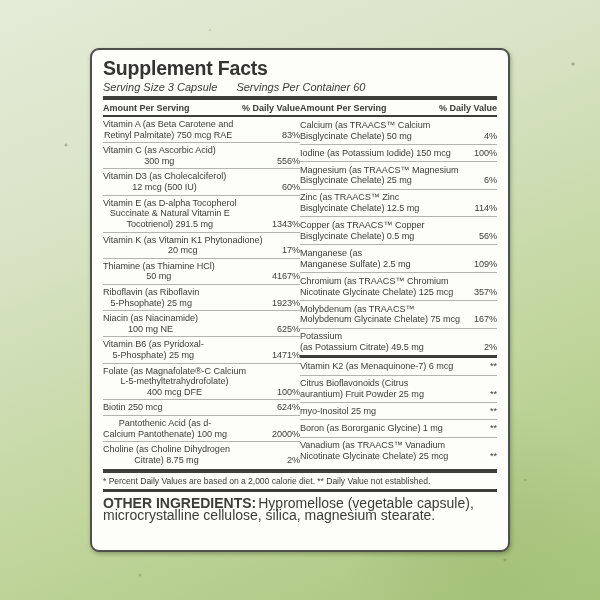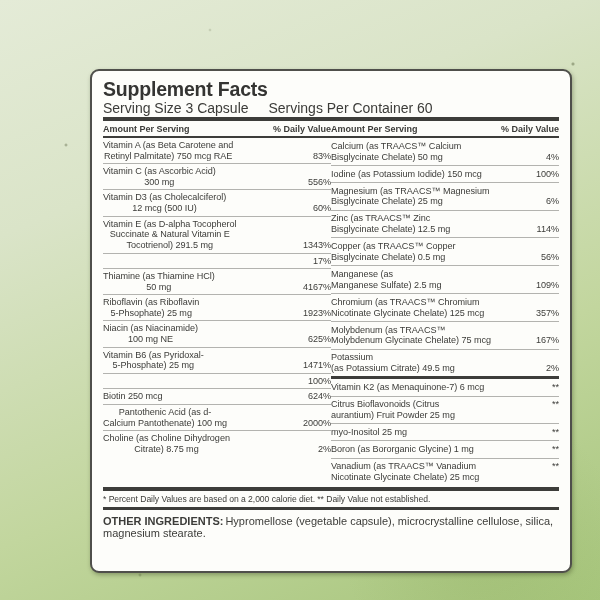--- a/index.html
+++ b/index.html
@@ -16,46 +16,45 @@
       radial-gradient(circle 1.2px at 66px 145px,  rgba(60,70,35,.5),  transparent 2px),
       radial-gradient(circle 1.3px at 424px 257px, rgba(60,70,35,.45), transparent 2.2px),
       radial-gradient(circle 1.5px at 345px 531px, rgba(60,70,35,.5),  transparent 2.4px),
       radial-gradient(circle 1.2px at 525px 480px, rgba(60,70,35,.35), transparent 2px),
       radial-gradient(circle 1.1px at 140px 575px, rgba(60,70,35,.35), transparent 2px),
       radial-gradient(circle 1.2px at 505px 560px, rgba(60,70,35,.4),  transparent 2px),
       radial-gradient(circle 1px   at 210px 30px,  rgba(60,70,35,.25), transparent 1.8px),
       radial-gradient(circle 140px at 480px 540px, rgba(120,150,70,.18), transparent 140px);
   }
   .label{
-    position:absolute;left:90px;top:48px;width:482px;height:504px;box-sizing:border-box;
+    position:absolute;left:90px;top:48px;width:420px;height:504px;box-sizing:border-box;
     background:#fdfdfa;border:2px solid #4f4f4b;border-radius:9px;
     padding:6px 11px 0;color:#3c3c39;
     box-shadow:1px 2px 4px rgba(40,50,20,.35);
-    margin-top:21px;
   }
   .title{font-size:19.5px;font-weight:bold;line-height:20px;margin:2px 0 0;letter-spacing:-0.2px;color:#343432;}
-  .serving-row{font-size:14px;line-height:10px;margin-top:4px;}
+  .serving-row{font-size:11px;line-height:10px;margin-top:4px;font-style:italic;}
   .serving-row .s2{margin-left:16px;}
   .columns{display:flex;margin-top:4px;}
   .col{flex:1;min-width:0;}
   .bar-thick{height:4px;background:#3d3d3a;}
   .bar-med{height:2.5px;background:#3d3d3a;}
   .col-head{display:flex;justify-content:space-between;font-weight:bold;font-size:9px;padding:2.5px 0 2px;}
   .row{display:flex;align-items:flex-end;font-size:9.1px;line-height:10.7px;letter-spacing:-0.05px;}
   .col-left .row{padding:2px 0 1.8px;text-align:center;}
   .col-right .row{padding:2.8px 0 2.6px;}
   .row + .row{border-top:1px solid #b3b3af;}
   .rname{white-space:pre;flex:0 1 auto;}
   .rval{margin-left:auto;padding-left:4px;white-space:nowrap;}
-  .row.val-top{align-items:flex-start;}
+  .row.val-top{align-items:flex-end;}
   .thick-div{height:3px;background:#3d3d3a;}
   .full-bar-a{height:4px;background:#3d3d3a;margin-top:2px;}
   .footnote{font-size:8.6px;line-height:10px;margin:3px 0 2.5px;letter-spacing:-0.05px;}
   .full-bar-b{height:3.5px;background:#3d3d3a;}
-  .other{font-size:11px;line-height:12px;margin:5px 0 0;}
+  .other{font-size:14px;line-height:12px;margin:5px 0 0;}
   .other .oi-text{margin-left:2px;}
 </style>
 </head>
 <body>
 
 <div class="label">
   <h1 class="title">Supplement Facts</h1>
 
   <div class="serving-row">
     <span class="s1">Serving Size 3 Capsule</span>
@@ -86,20 +85,22 @@
 12 mcg (500 IU)</span>
             <span class="rval">60%</span>
           </div>
           <div class="row">
             <span class="rname">Vitamin E (as D-alpha Tocopherol
 Succinate &amp; Natural Vitamin E
 Tocotrienol) 291.5 mg</span>
             <span class="rval">1343%</span>
           </div>
           <div class="row">
+            <span class="rname">Vitamin K (as Vitamin K1 Phytonadione)
+20 mcg</span>
             <span class="rval">17%</span>
           </div>
           <div class="row">
             <span class="rname">Thiamine (as Thiamine HCl)
 50 mg</span>
             <span class="rval">4167%</span>
           </div>
           <div class="row">
             <span class="rname">Riboflavin (as Riboflavin
 5-Phsophate) 25 mg</span>
@@ -109,20 +110,23 @@
             <span class="rname">Niacin (as Niacinamide)
 100 mg NE</span>
             <span class="rval">625%</span>
           </div>
           <div class="row">
             <span class="rname">Vitamin B6 (as Pyridoxal-
 5-Phosphate) 25 mg</span>
             <span class="rval">1471%</span>
           </div>
           <div class="row">
+            <span class="rname">Folate (as Magnafolate®-C Calcium
+L-5-methyltetrahydrofolate)
+400 mcg DFE</span>
             <span class="rval">100%</span>
           </div>
           <div class="row">
             <span class="rname">Biotin 250 mcg</span>
             <span class="rval">624%</span>
           </div>
           <div class="row">
             <span class="rname">Pantothenic Acid (as d-
 Calcium Pantothenate) 100 mg</span>
             <span class="rval">2000%</span>

